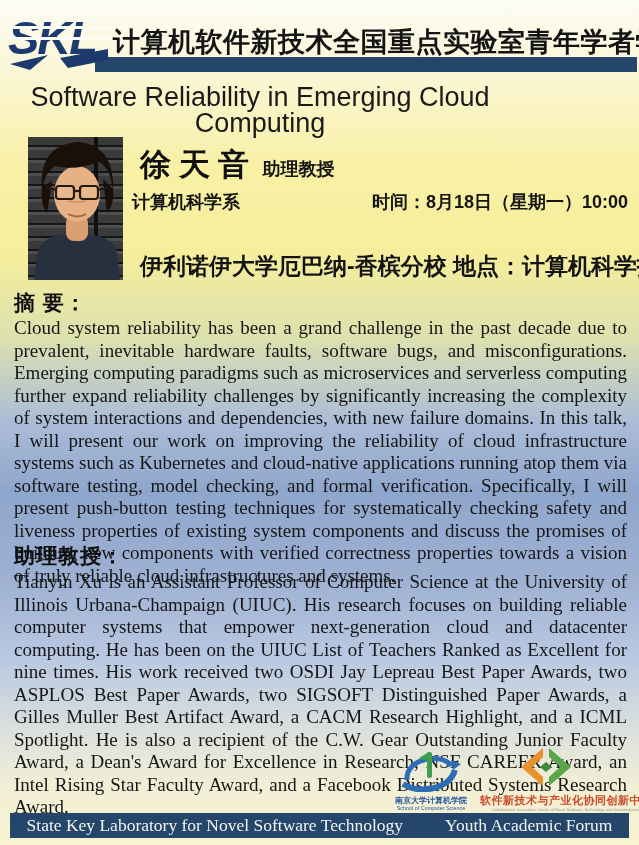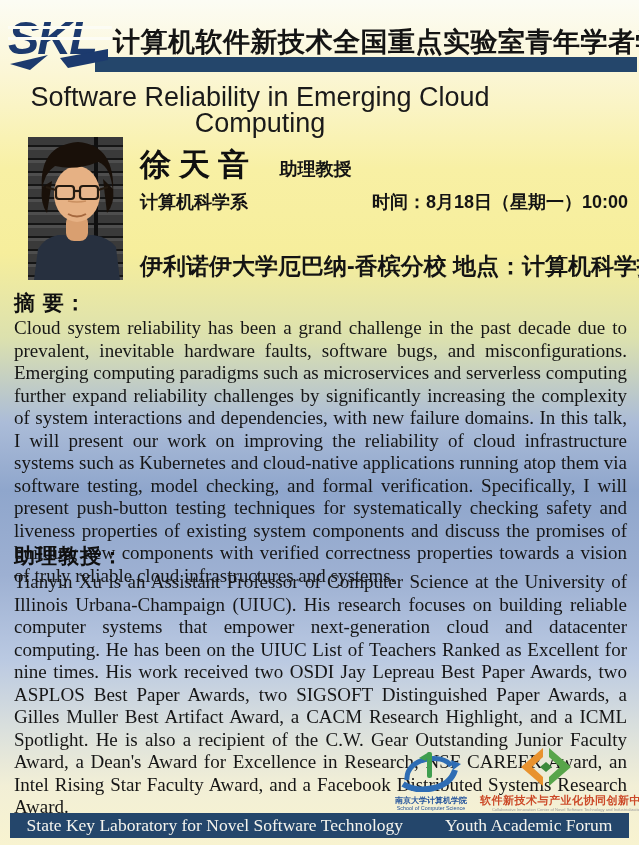--- a/index.html
+++ b/index.html
@@ -21,22 +21,22 @@
   }
   
   .talk-title{
     position:absolute;left:0;top:84px;width:520px;text-align:center;
     font-size:27px;line-height:26px;color:#1a1a1a;font-weight:400;
   }
   
   .photo{position:absolute;left:28px;top:137px;width:95px;height:143px;}
   .name-row{position:absolute;left:140px;top:144px;white-space:nowrap;}
   .speaker-name{font-family:"Liberation Serif",serif;font-size:31px;font-weight:700;letter-spacing:8px;color:#101010;}
-  .speaker-title{font-size:18px;font-weight:700;color:#141414;margin-left:18px;}
-  .dept{position:absolute;left:140px;top:190px;font-size:18px;font-weight:600;color:#141414;}
+  .speaker-title{font-size:18px;font-weight:700;color:#141414;margin-left:1px;}
+  .dept{position:absolute;left:132px;top:190px;font-size:18px;font-weight:600;color:#141414;}
   .time{position:absolute;left:372px;top:190px;font-size:18px;font-weight:600;color:#141414;white-space:nowrap;}
   .loc-row{position:absolute;left:140px;top:251px;font-size:23px;font-weight:600;color:#141414;white-space:nowrap;}
   
   .sec-heading{position:absolute;left:14px;font-size:21px;font-weight:700;color:#101010;letter-spacing:1px;}
   .abstract-heading{top:289px;}
   .bio-heading{top:542px;}
   .body-text{
     position:absolute;left:14px;width:613px;
     font-family:"Liberation Serif",serif;font-size:19px;line-height:22.5px;
     text-align:justify;color:#161616;

